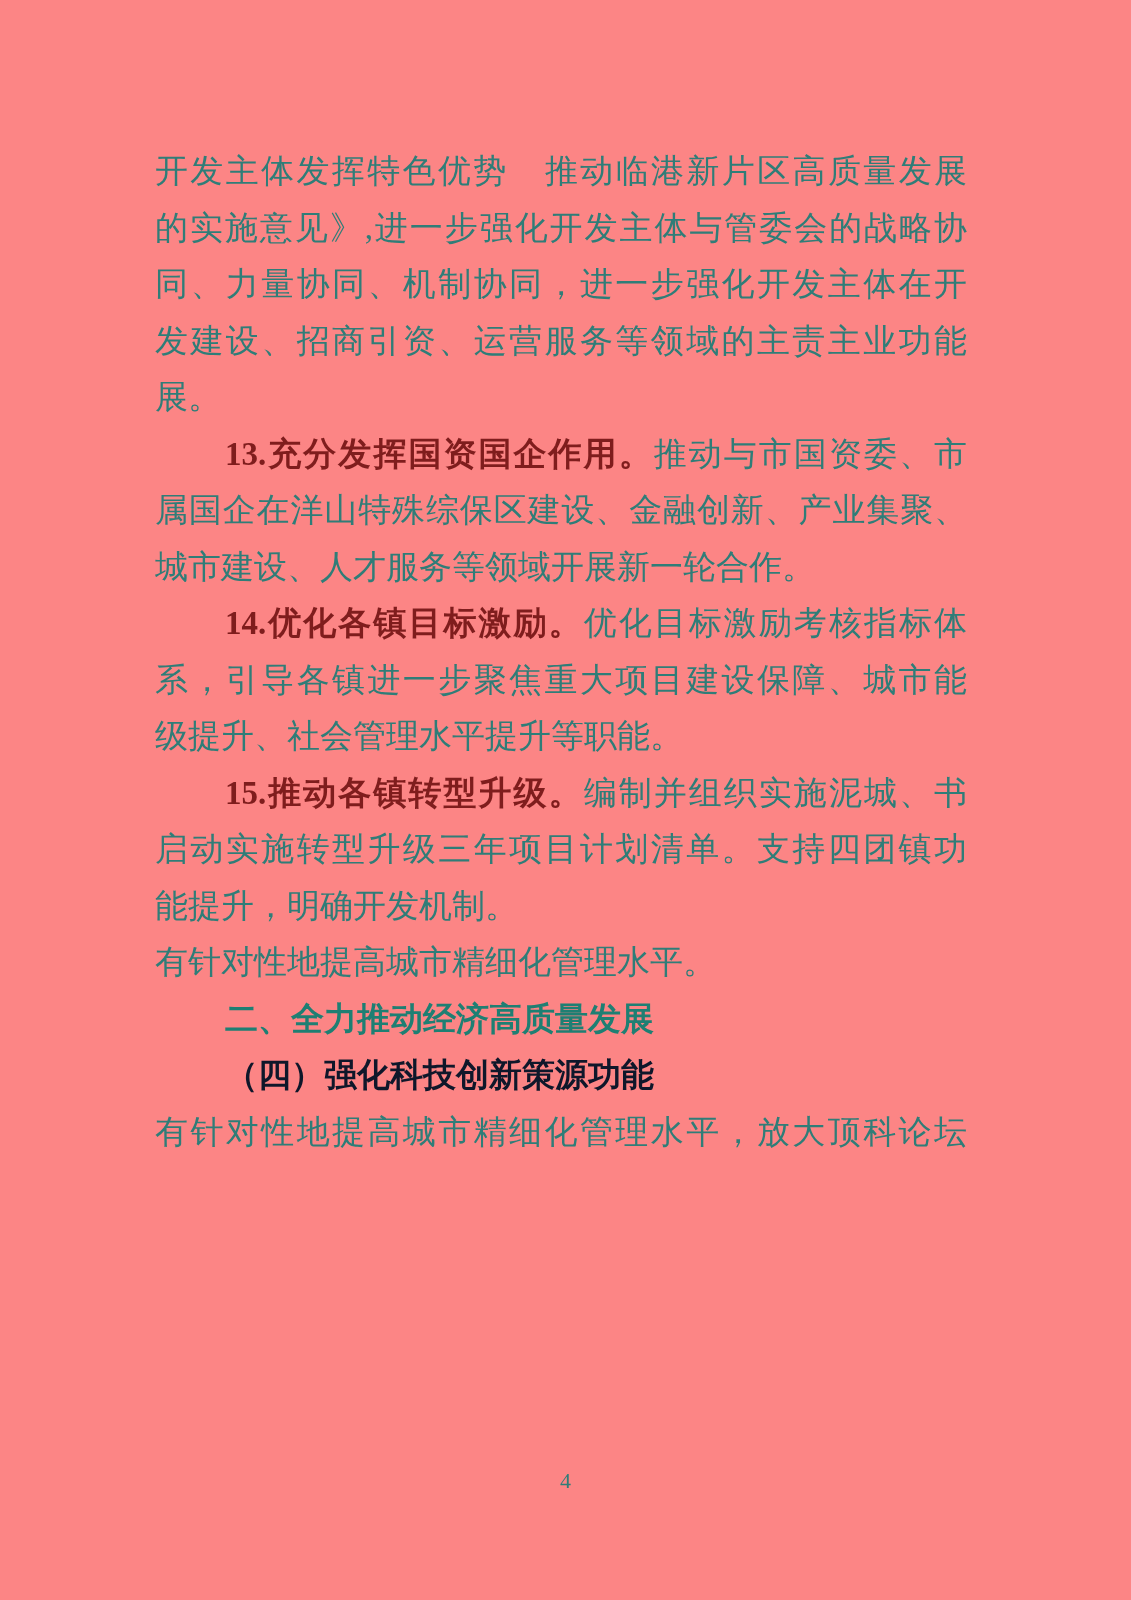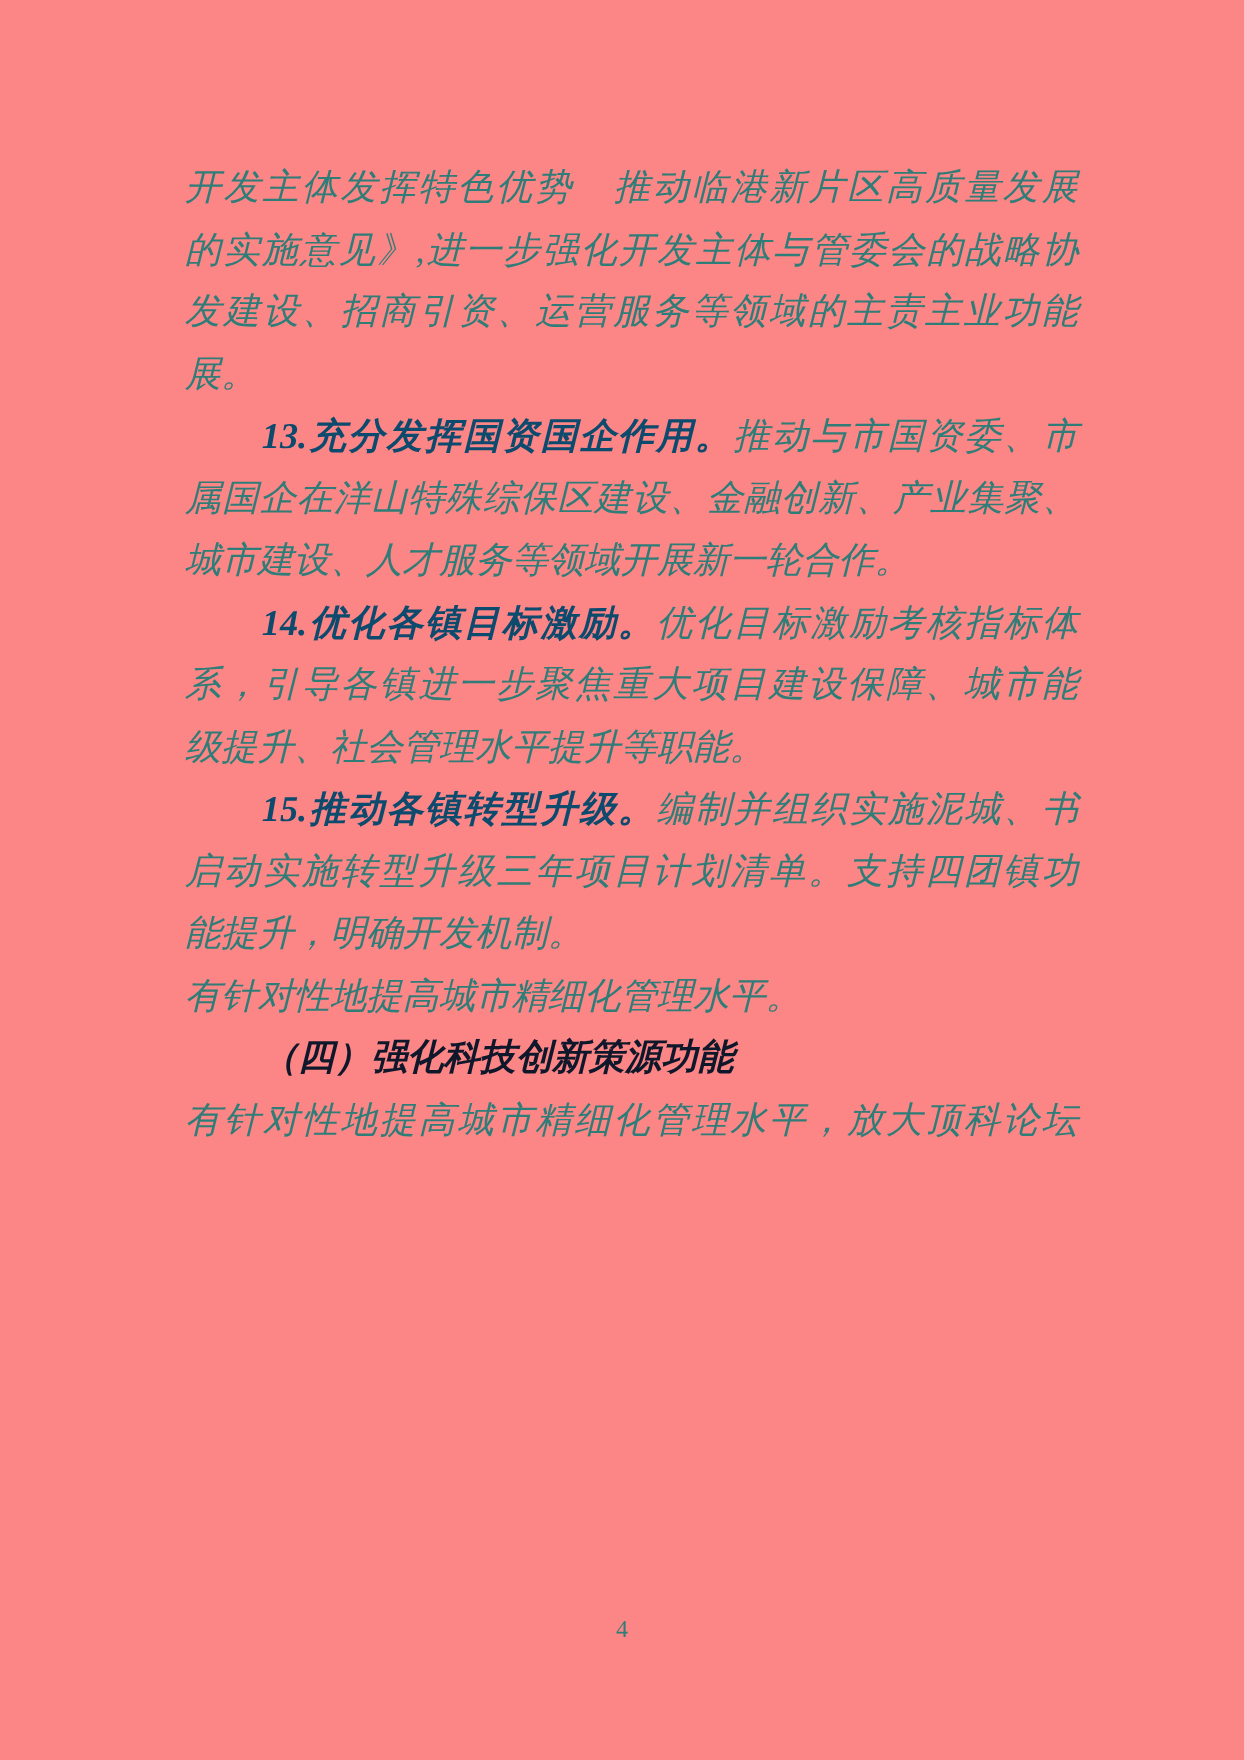--- a/index.html
+++ b/index.html
@@ -7,36 +7,35 @@
     position: relative;
     width: 1131px;
     height: 1600px;
     background: #fc8585;
     overflow: hidden;
     font-family: "Liberation Serif", "DejaVu Serif", serif;
     color: #2f7d78;
   }
   .text-block {
     position: absolute;
-    left: 168px;
+    left: 155px;
     top: 143px;
     width: 812px;
-    font-style: italic;
   }
   .line {
     font-size: 33px;
     line-height: 56.5px;
     height: 56.5px;
     text-align: justify;
     text-align-last: justify;
     white-space: normal;
   }
   .line.short { text-align-last: left; }
   .line.indent { text-indent: 70px; }
-  .lead { font-weight: bold; color: #0c4a6e; }
+  .lead { font-weight: bold; color: #7f1d1d; }
   .h1 {
     font-family: "Liberation Sans", "DejaVu Sans", sans-serif;
     font-weight: bold;
     color: #1e7f73;
     text-align-last: left;
   }
   .h2 { font-weight: bold; color: #0f172a; text-align-last: left; }
   .gap { display: inline-block; width: 34px; }
   .page-number {
     position: absolute;
@@ -50,37 +49,39 @@
   }
 </style>
 </head>
 <body>
 
 <div class="page">
   <div class="text-block">
 
     <div class="line"><span>开发主体发挥特色优势</span><span class="gap"></span><span>推动临港新片区高质量发展</span></div>
     <div class="line">的实施意见》,进一步强化开发主体与管委会的战略协</div>
+    <div class="line">同、力量协同、机制协同，进一步强化开发主体在开</div>
     <div class="line">发建设、招商引资、运营服务等领域的主责主业功能</div>
     <div class="line short">展。</div>
 
     <div class="line indent"><span class="lead">13.充分发挥国资国企作用。</span><span>推动与市国资委、市</span></div>
     <div class="line">属国企在洋山特殊综保区建设、金融创新、产业集聚、</div>
     <div class="line short">城市建设、人才服务等领域开展新一轮合作。</div>
 
     <div class="line indent"><span class="lead">14.优化各镇目标激励。</span><span>优化目标激励考核指标体</span></div>
     <div class="line">系，引导各镇进一步聚焦重大项目建设保障、城市能</div>
     <div class="line short">级提升、社会管理水平提升等职能。</div>
 
     <div class="line indent"><span class="lead">15.推动各镇转型升级。</span><span>编制并组织实施泥城、书</span></div>
     <div class="line">启动实施转型升级三年项目计划清单。支持四团镇功</div>
     <div class="line short">能提升，明确开发机制。</div>
 
     <div class="line short">有针对性地提高城市精细化管理水平。</div>
 
+    <div class="line indent h1">二、全力推动经济高质量发展</div>
     <div class="line indent h2">（四）强化科技创新策源功能</div>
 
     <div class="line">有针对性地提高城市精细化管理水平，放大顶科论坛</div>
 
   </div>
 
   <div class="page-number">4</div>
 </div>
 
 </body></html>

